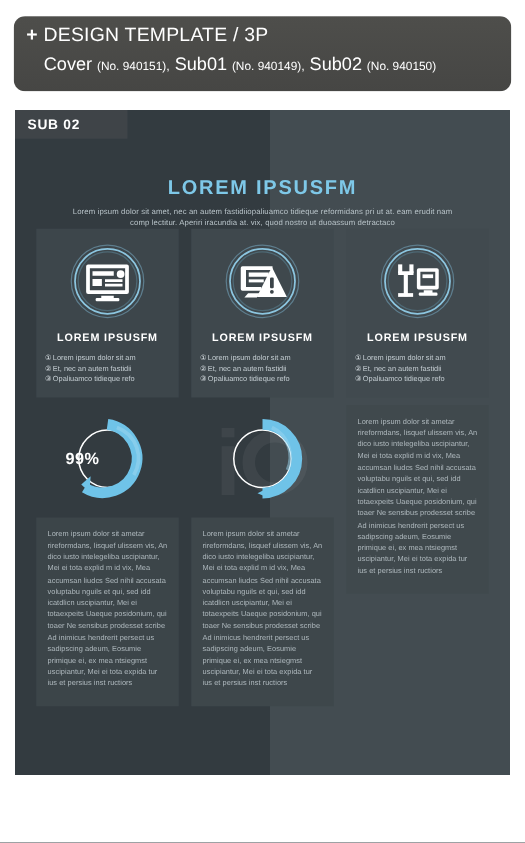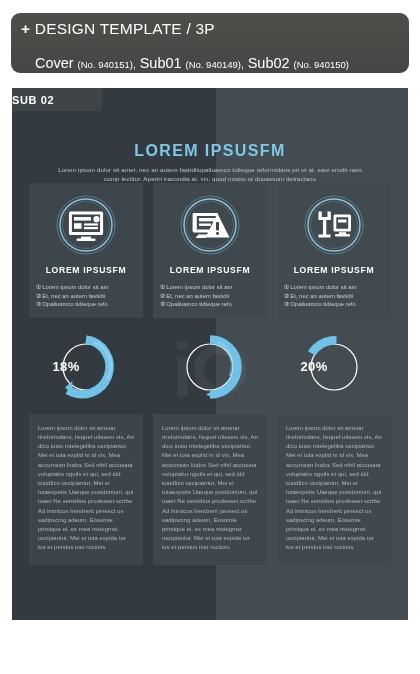--- a/index.html
+++ b/index.html
@@ -21,21 +21,21 @@
     border-radius:9px;
     box-sizing:border-box;
     padding:6px 10px 0 10px;
     color:#ffffff;
   }
   .header-line1{
     font-size:15.5px;letter-spacing:.2px;line-height:20px;white-space:nowrap;
   }
   .header-plus{font-weight:bold;}
   .header-line2{
-    margin-top:14px;padding-left:14px;font-size:14px;line-height:20px;white-space:nowrap;
+    margin-top:2px;padding-left:14px;font-size:14px;line-height:20px;white-space:nowrap;
   }
   .hl-main{font-size:14.5px;}
   .hl-sub{font-size:9.5px;}
   .hl-comma{font-size:10px;}
 
   
   .poster{
     position:absolute;left:12px;top:88px;width:396px;height:532px;
     background:#3b4449;
     overflow:hidden;
@@ -47,21 +47,21 @@
   .poster-bg-right{
     position:absolute;left:204px;top:0;width:192px;height:532px;
     background:#434c51;
   }
   .poster-inner{position:absolute;left:0;top:0;width:396px;height:532px;}
 
   .sub-badge{
     position:absolute;left:0;top:0;width:90px;height:23px;
     background:#3f4448;
     color:#ffffff;font-size:11px;font-weight:bold;letter-spacing:.6px;
-    display:flex;align-items:center;box-sizing:border-box;
+    display:flex;align-items:center;padding-left:10px;box-sizing:border-box;
   }
 
   
   .title-block{
     position:absolute;left:0;top:54px;width:396px;text-align:center;
   }
   .poster-title{
     color:#7ec8e8;font-size:16px;font-weight:bold;letter-spacing:1.4px;
     line-height:18px;
   }
@@ -213,21 +213,21 @@
 
           <div class="gauge-wrap">
             <div class="gauge">
               <svg width="74" height="74" viewBox="0 0 74 74">
                 <circle cx="37" cy="37" r="23" fill="none" stroke="#ffffff" stroke-width="1.2"></circle>
                 <path d="M37 9.5 A27.5 27.5 0 1 1 18.8 60.2" fill="none" stroke="#6fc3e8" stroke-width="8.5" stroke-linecap="butt"></path>
                 <path d="M22.5 63.5 l-6.5-6 7.5-6.5 z" fill="#6fc3e8"></path>
                 <path d="M44.5 12 A26 26 0 0 1 58 50" fill="none" stroke="#9ad6ef" stroke-width="3" opacity="0.55"></path>
               </svg>
             </div>
-            <div class="gauge-label">18%</div>
+            <div class="gauge-label">99%</div>
           </div>
 
           <div class="para-card">
             <div class="para">Lorem ipsum dolor sit ametar rireformdans, lisquef ulissem vis, An dico iusto intelegeliba uscipiantur, Mei ei tota explid m id vix, Mea accumsan liudcs Sed nihil accusata voluptabu nguils et qui, sed idd icatdlicn uscipiantur, Mei ei totaexpeits Uaeque posidonium, qui toaer Ne sensibus prodesset scribe Ad inimicus hendrerit persect us sadipscing adeum, Eosumie primique ei, ex mea ntsiegmst uscipiantur, Mei ei tota expida tur ius et persius inst ructiors</div>
           </div>
         </div>
 
         <div class="col">
           <div class="card-top">
             <div class="icon-wrap">
@@ -293,30 +293,20 @@
               </svg>
             </div>
             <div class="card-label">LOREM IPSUSFM</div>
             <div class="bullets">
               <div class="bullet"><span class="bnum">①</span><span>Lorem ipsum dolor sit am</span></div>
               <div class="bullet"><span class="bnum">②</span><span>Et, nec an autem fastidii</span></div>
               <div class="bullet"><span class="bnum">③</span><span>Opaliuamco tidieque refo</span></div>
             </div>
           </div>
 
-          <div class="gauge-wrap">
-            <div class="gauge">
-              <svg width="74" height="74" viewBox="0 0 74 74">
-                <circle cx="37" cy="37" r="23" fill="none" stroke="#ffffff" stroke-width="1.2"></circle>
-                <path d="M31 10.8 A27.5 27.5 0 0 0 11.5 31" fill="none" stroke="#6fc3e8" stroke-width="8.5" stroke-linecap="butt" transform="rotate(18 37 37)"></path>
-                <path d="M40 10 l-7.5 4.5 0.5-8.5 z" fill="#6fc3e8"></path>
-              </svg>
-            </div>
-            <div class="gauge-label">20%</div>
-          </div>
 
           <div class="para-card">
             <div class="para">Lorem ipsum dolor sit ametar rireformdans, lisquef ulissem vis, An dico iusto intelegeliba uscipiantur, Mei ei tota explid m id vix, Mea accumsan liudcs Sed nihil accusata voluptabu nguils et qui, sed idd icatdlicn uscipiantur, Mei ei totaexpeits Uaeque posidonium, qui toaer Ne sensibus prodesset scribe Ad inimicus hendrerit persect us sadipscing adeum, Eosumie primique ei, ex mea ntsiegmst uscipiantur, Mei ei tota expida tur ius et persius inst ructiors</div>
           </div>
         </div>
 
       </div>
     </div>
   </div>
 </div>

